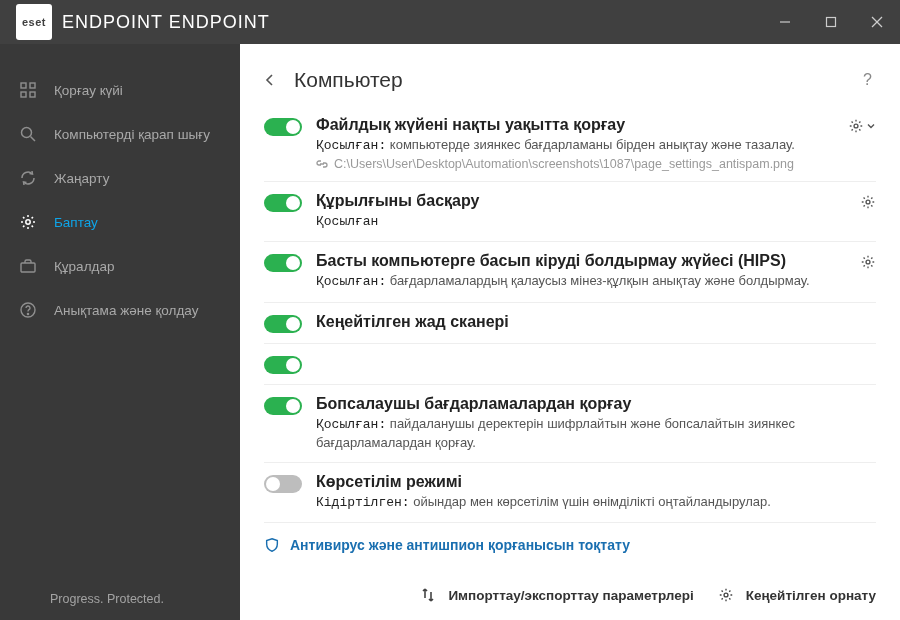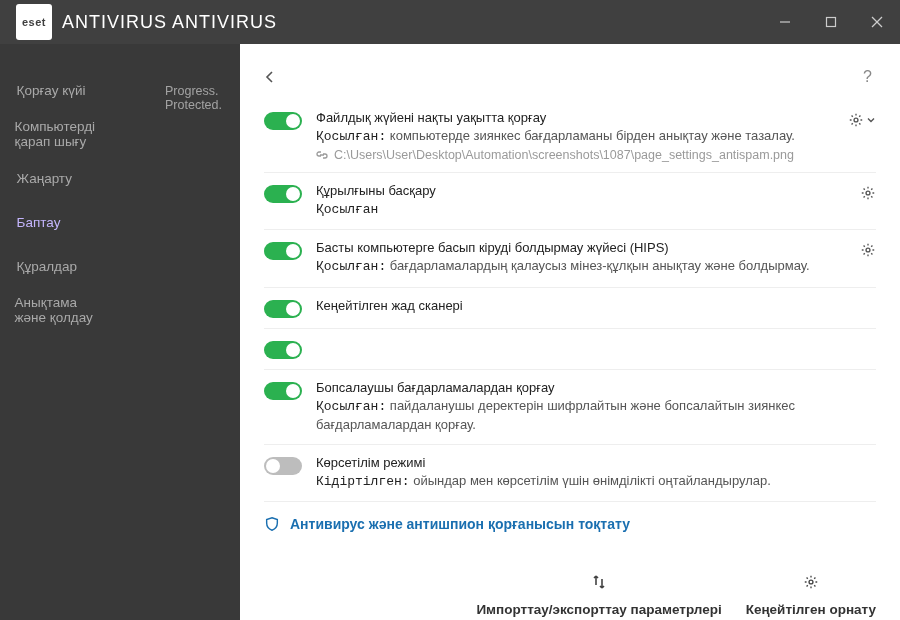--- a/index.html
+++ b/index.html
@@ -5,65 +5,65 @@
   * { box-sizing: border-box; margin: 0; padding: 0; }
   html, body { width: 900px; height: 620px; font-family: "Segoe UI", Arial, sans-serif; font-size: 13px; color: #333; overflow: hidden; background:#fff;}
   .titlebar { height: 44px; background: #404040; color: #fff; display: flex; align-items: center; padding: 0 0 0 16px; }
   .brand-badge { background:#fff; color:#404040; font-weight:700; font-size:11px; padding:12px 6px; border-radius:3px; letter-spacing:0.5px; margin-right:10px;}
   .brand-text { font-size:18px; font-weight:300; letter-spacing:1px;}
   .titlebar-spacer { flex:1; }
   .win-controls { display:flex; height:100%; }
   .win-btn { width:46px; display:flex; align-items:center; justify-content:center; color:#ccc; cursor:pointer; }
   .win-btn svg { width:12px; height:12px; }
   .body { display:flex; height:576px; }
-  .sidebar { width:240px; background:#393939; color:#a9a9a9; display:flex; padding-top:24px;justify-content:flex-end; }
+  .sidebar { width:240px; background:#393939; color:#a9a9a9; display:flex; flex-direction:column; padding-top:24px; }
   .nav { flex:1; }
   .nav-item { display:flex; align-items:center; height:44px; padding:0 18px; gap:16px; cursor:pointer; font-size:13.5px;}
-  .nav-item.active { color:#c4b5fd; }
+  .nav-item.active { color:#0ea5e9; }
   .nav-item.active .nav-icon { color:#fff; }
   .nav-icon { width:20px; height:20px; display:inline-flex; align-items:center; justify-content:center; color:#8f8f8f; }
   .nav-icon svg { width:18px; height:18px; }
   .footer-tag { padding:16px 18px 14px; font-size:12.5px; color:#a3a3a3;margin-left:32px; }
   .main { flex:1; background:#fff; display:flex; flex-direction:column; position:relative; }
   .main-header { display:flex; align-items:center; padding:24px 28px 8px 24px; }
   .back-chevron { width:20px; color:#555; margin-right:10px; cursor:pointer; display:flex; align-items:center;}
   .page-title { font-size:21px; font-weight:400; color:#333; }
   .help-ic { margin-left:auto; color:#888; font-size:16px; cursor:pointer; }
   .content { padding:6px 24px 0 24px; overflow:auto; flex:1; }
   .row { display:flex; align-items:flex-start; padding:10px 0; border-bottom:1px solid #eee; gap:14px;}
   .row:last-of-type { border-bottom:none;}
   .toggle { width:38px; height:18px; border-radius:10px; position:relative; flex-shrink:0; margin-top:2px; cursor:pointer;}
   .toggle.on { background:#2bb150; }
   .toggle.off { background:#bdbdbd; }
   .toggle .knob { position:absolute; width:14px; height:14px; background:#fff; border-radius:50%; top:2px; }
   .toggle.on .knob { right:2px; }
   .toggle.off .knob { left:2px; }
   .row-body { flex:1; min-width:0; }
-  .row-title { font-weight:400; font-size:13px; color:#222; margin-bottom:2px;}
+  .row-title { font-weight:700; font-size:16px; color:#222; margin-bottom:2px;}
   .row-desc { font-size:13px; color:#555; line-height:1.4;}
   .row-desc .state { color:#222; font-weight:400;font-family:Liberation Mono, monospace;}
   .row-extra { font-size:12.5px; color:#9a9a9a; margin-top:2px; display:flex; align-items:center; gap:6px;}
   .row-extra .link-ico { width:12px; height:12px; }
   .gear-col { width:34px; flex-shrink:0; display:flex; align-items:flex-start; justify-content:flex-end; padding-top:2px; color:#555;}
   .gear-col.with-chevron { width:44px; }
   .gear-btn { cursor:pointer; display:flex; align-items:center; gap:2px;}
   .gear-btn svg { width:16px; height:16px;}
   .chev-sm svg { width:10px; height:10px;}
   .pause-link { display:flex; align-items:center; gap:10px; padding:14px 0 4px 0; color:#1a6fb0; font-weight:600; font-size:14px; cursor:pointer;}
   .pause-link .shield { width:16px; height:16px;}
   .bottombar { height:50px; border-top:0; display:flex; align-items:center; justify-content:flex-end; gap:24px; padding:0 24px; font-size:13.5px; color:#333;}
-  .bottom-action { display:flex; align-items:center; gap:12px; cursor:pointer; font-weight:600;flex-direction:column;}
+  .bottom-action { display:flex; align-items:center; gap:12px; cursor:pointer; font-weight:600;}
   .bottom-action svg { width:16px; height:16px; color:#444;}
 </style>
 </head>
 <body>
 
 <div class="titlebar">
   <span class="brand-badge">eset</span>
-  <span class="brand-text">ANTIVIRUS ANTIVIRUS</span>
+  <span class="brand-text">ENDPOINT ENDPOINT</span>
   <div class="titlebar-spacer"></div>
   <div class="win-controls">
     <div class="win-btn">
       <svg viewBox="0 0 12 12">
           <line x1="1" y1="6" x2="11" y2="6" stroke="currentColor" stroke-width="1.2"></line>
         </svg>
     </div>
     <div class="win-btn">
       <svg viewBox="0 0 12 12">
           <rect x="1.5" y="1.5" width="9" height="9" fill="none" stroke="currentColor" stroke-width="1.2"></rect>
@@ -144,20 +144,21 @@
     <div class="footer-tag">Progress. Protected.</div>
   </div>
 
   <div class="main">
     <div class="main-header">
       <span class="back-chevron">
         <svg viewBox="0 0 12 12" width="12" height="12">
             <polyline points="8,1 3,6 8,11" fill="none" stroke="currentColor" stroke-width="1.6"></polyline>
           </svg>
       </span>
+      <span class="page-title">Компьютер</span>
       <span class="help-ic">?</span>
     </div>
 
     <div class="content">
 
       <div class="row">
         <div class="toggle on">
             <div class="knob"></div>
           </div>
         <div class="row-body">

